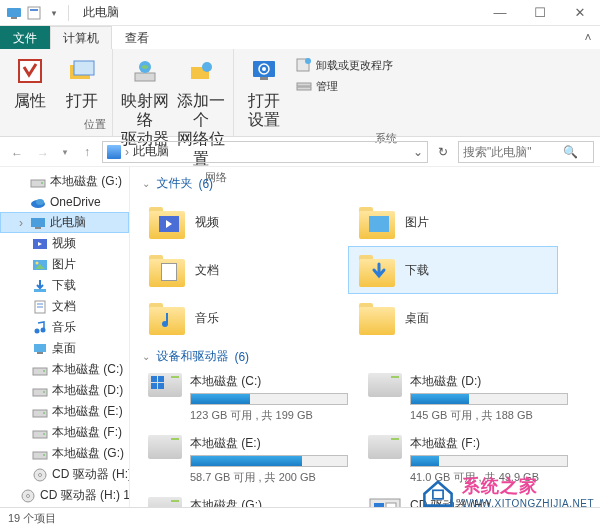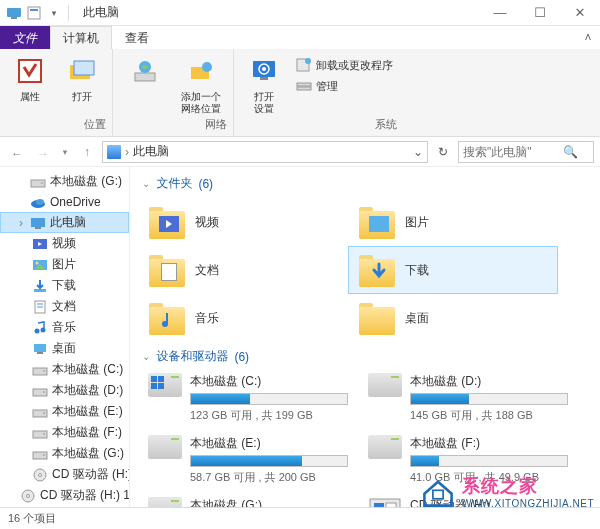--- a/index.html
+++ b/index.html
@@ -7,31 +7,31 @@
 
 .titlebar { height: 26px; background: #fff; border-bottom: 1px solid #e5e5e5; display: flex; align-items: center; }
 .titlebar .qat { display: flex; align-items: center; gap: 4px; padding-left: 6px; }
 .titlebar .qat-icon { width: 16px; height: 16px; display: flex; align-items: center; justify-content: center; }
 .titlebar .title { margin-left: 12px; color: #333; }
 .titlebar .winbtns { margin-left: auto; display: flex; }
 .titlebar .winbtns div { width: 40px; height: 26px; display: flex; align-items: center; justify-content: center; color: #666; font-size: 13px; }
 
 .tabs { height: 23px; display: flex; background: #fff; }
 .tab { padding: 3px 12px; font-size: 12px; color: #333; border: 1px solid transparent; }
-.tab.file { background: #4c1d95; color: #fff; font-style: italic; }
+.tab.file { background: #0f766e; color: #fff; }
 .tab.active { background: #f5f5f5; border: 1px solid #ddd; border-bottom: none; }
 .collapse-ribbon { margin-left: auto; width: 24px; display: flex; align-items: center; justify-content: center; color: #666; }
 
 .ribbon { height: 88px; background: #f5f5f5; border-bottom: 1px solid #ddd; display: flex; }
 .ribbon-group { border-right: 1px solid #e0e0e0; padding: 2px 6px; display: flex; flex-direction: column; }
 .ribbon-group-body { flex: 1; display: flex; align-items: flex-start; gap: 4px; }
 .ribbon-group-label { text-align: right; font-size: 11px; color: #666; padding: 2px 0; }
 .rbtn-lg { width: 48px; text-align: center; padding-top: 4px; }
 .rbtn-lg .ico { width: 32px; height: 32px; margin: 0 auto 4px; display: flex; align-items: center; justify-content: center; }
-.rbtn-lg .lbl { font-size: 10px; color: #333; line-height: 1.2; }
+.rbtn-lg .lbl { font-size: 16px; color: #333; line-height: 1.2; }
 .rbtn-sm { display: flex; align-items: center; gap: 4px; padding: 2px 4px; font-size: 11px; color: #333; }
 .rbtn-sm .ico { width: 16px; height: 16px; display: flex; align-items: center; justify-content: center; }
 .rstack { display: flex; flex-direction: column; gap: 1px; }
 
 .addrrow { height: 30px; display: flex; align-items: center; gap: 4px; padding: 0 6px; background: #fff; border-bottom: 1px solid #eee; }
 .navbtn { width: 22px; height: 22px; display: flex; align-items: center; justify-content: center; color: #888; border-radius: 2px; }
 .addrbar { flex: 1; height: 22px; border: 1px solid #ccc; display: flex; align-items: center; padding: 0 4px; gap: 4px; }
 .addrbar .pc-icon { width: 14px; height: 14px; background: linear-gradient(#7fbfff,#2d7cd6); border-radius: 1px; }
 .addrbar .sep { color: #888; }
 .addrbar .crumb { color: #333; }
@@ -144,20 +144,22 @@
   <div class="ribbon-group">
     <div class="ribbon-group-body">
       <div class="rbtn-lg" style="width:52px;">
         <div class="ico">
             <svg width="28" height="24">
               <rect x="4" y="14" width="20" height="8" fill="#d8d8d8" stroke="#999"></rect>
               <circle cx="14" cy="8" r="6" fill="#5ab0e8"></circle>
               <path d="M10 8 Q14 4 18 8 Q14 12 10 8" fill="#7fc779"></path>
             </svg>
           </div>
+        <div class="lbl" style="white-space:pre-line;">映射网络
+驱动器</div>
       </div>
       <div class="rbtn-lg" style="width:52px;">
         <div class="ico">
             <svg width="28" height="24">
               <rect x="4" y="8" width="18" height="12" fill="#f5c445"></rect>
               <circle cx="20" cy="8" r="5" fill="#5ab0e8"></circle>
             </svg>
           </div>
         <div class="lbl" style="white-space:pre-line;">添加一个
 网络位置</div>
@@ -526,21 +528,21 @@
           <div class="dinfo">
             <div class="dname">CD 驱动器 (H:) 15.0.4420.1017</div>
           </div>
         </div>
       </div>
 
   </div>
 </div>
 
 <div class="status">
-  <span>16 个项目</span>
+  <span>19 个项目</span>
 </div>
 
 <div class="watermark">
   <svg class="logo" viewBox="0 0 40 40">
       <path d="M4 22 L20 8 L36 22 L36 36 L4 36 Z" fill="none" stroke="#1e6bb8" stroke-width="3"></path>
       <rect x="14" y="18" width="12" height="10" fill="none" stroke="#1e6bb8" stroke-width="2"></rect>
     </svg>
   <div>
     <div class="txt1">系统之家</div>
     <div class="txt2">WWW.XITONGZHIJIA.NET</div>

